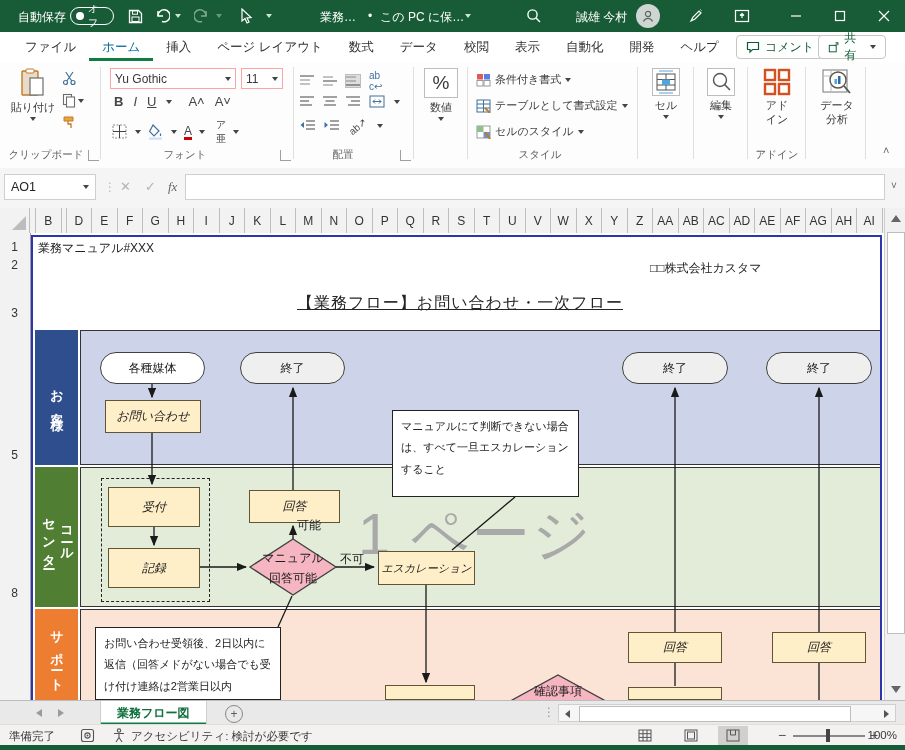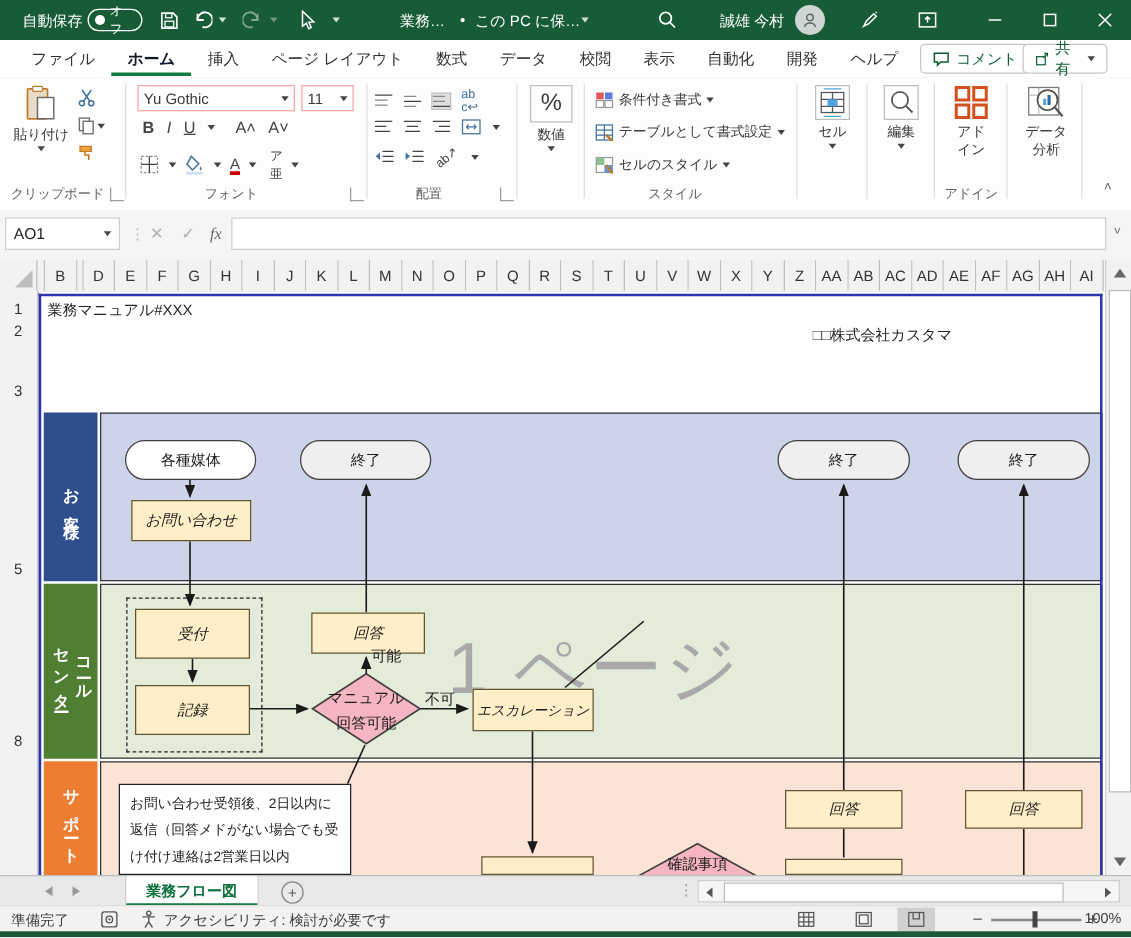--- a/index.html
+++ b/index.html
@@ -13,21 +13,21 @@
   .pill .dot{width:8px;height:8px;border-radius:50%;background:#fff;}
   .pill .lbl{font-size:10px;color:#fff;}
   .tb-ic{position:absolute;top:6px;width:20px;height:20px;display:flex;align-items:center;justify-content:center;}
   .caret{display:inline-block;width:0;height:0;border-left:3.5px solid transparent;border-right:3.5px solid transparent;border-top:4px solid #cfe3d6;}
   .caret.dark{border-top-color:#444;}
   .avatar{position:absolute;left:636px;top:4px;width:24px;height:24px;border-radius:50%;background:#cfd6d2;display:flex;align-items:center;justify-content:center;}
   
   .tabrow{position:absolute;left:0;top:32px;width:905px;height:30px;background:#fff;border-bottom:1px solid #e1dfdd;}
   #ribbon-tabs{display:flex;align-items:center;height:30px;padding-left:12px;gap:0;}
   .rtab{padding:6px 13px 5px 13px;font-size:12.5px;color:#323130;cursor:pointer;white-space:nowrap;}
-  .rtab.active{color:#0f172a;font-weight:bold;box-shadow:inset 0 -3px 0 #107C41;}
+  .rtab.active{color:#0369a1;font-weight:normal;box-shadow:inset 0 -3px 0 #107C41;}
   .topbtn{position:absolute;top:3px;height:24px;border:1px solid #c8c6c4;border-radius:4px;background:#fff;display:flex;align-items:center;gap:5px;padding:0 9px;font-size:12px;color:#0b5c30;box-sizing:border-box;}
   
   .ribbon{position:absolute;left:0;top:62px;width:905px;height:106px;background:#fdfdfd;border-bottom:1px solid #d8d6d4;font-size:11px;color:#3b3a39;}
   .gdiv{position:absolute;top:5px;height:92px;width:1px;background:#e1dfdd;}
   .glabel{position:absolute;top:86px;font-size:10.5px;color:#605e5c;text-align:center;}
   .launch{position:absolute;top:88px;width:10px;height:10px;border-left:1px solid #8a8886;border-bottom:1px solid #8a8886;opacity:.8;}
   .bigbtn{position:absolute;display:flex;flex-direction:column;align-items:center;gap:2px;}
   .selbox{position:absolute;border:1px solid #fca5a5;background:#fff;height:21px;box-sizing:border-box;display:flex;align-items:center;justify-content:space-between;padding:0 4px;font-size:12px;}
   .mini{position:absolute;display:flex;align-items:center;gap:2px;}
   .fbtn{font-size:13px;color:#444;}
@@ -477,20 +477,21 @@
         <div class="rh" style="top: 7px;">1</div>
         <div class="rh" style="top: 25px;">2</div>
         <div class="rh" style="top: 73px;">3</div>
         <div class="rh" style="top: 215px;">5</div>
         <div class="rh" style="top: 353px;">8</div>
       </div>
     <div class="pageborder"></div>
 
     <span class="abs nowrap" style="left:38px;top:7px;font-size:12px;z-index:1;">業務マニュアル#XXX</span>
     <div class="abs nowrap" style="left:650px;top:27px;width:231px;overflow:hidden;font-size:12px;z-index:1;">□□株式会社カスタマ</div>
+    <div class="abs" style="left:180px;top:60px;width:560px;text-align:center;font-size:16px;letter-spacing:1px;text-decoration:underline;z-index:1;">【業務フロー】お問い合わせ・一次フロー</div>
 
     <div class="lanelabel" style="top:97px;height:135px;background:#2E4E8E;">
       <span class="vtxt">お客様</span>
     </div>
     <div class="lane" style="top:97px;height:135px;background:#CDD4E9;"></div>
     <div class="lanelabel" style="top:234px;height:140px;background:#507E32;">
       <span class="vtxt" style="letter-spacing:3px;margin-left:2px;">センター</span>
       <span class="vtxt" style="letter-spacing:3px;">コール</span>
     </div>
     <div class="lane" style="top:234px;height:140px;background:#E3ECD9;"></div>
@@ -537,20 +538,21 @@
     <div class="shape cream" style="left:108px;top:254px;width:92px;height:40px;">受付</div>
     <div class="shape cream" style="left:108px;top:315px;width:92px;height:40px;">記録</div>
     <div class="shape cream" style="left:249px;top:257px;width:91px;height:33px;">回答</div>
     <div class="shape cream" style="left:378px;top:318px;width:97px;height:34px;font-size:11px;">エスカレーション</div>
 
     <div class="flowlbl" style="left:233px;top:317px;width:120px;text-align:center;">マニュアル</div>
     <div class="flowlbl" style="left:233px;top:337px;width:120px;text-align:center;">回答可能</div>
     <div class="flowlbl" style="left:297px;top:284px;">可能</div>
     <div class="flowlbl" style="left:340px;top:318px;">不可</div>
 
+    <div class="notebox" style="left:392px;top:177px;width:187px;height:87px;">マニュアルにて判断できない場合は、すべて一旦エスカレーションすること</div>
     <div class="notebox" style="left:95px;top:394px;width:186px;height:73px;">お問い合わせ受領後、2日以内に返信（回答メドがない場合でも受け付け連絡は2営業日以内</div>
 
     <div class="shape cream" style="left:385px;top:452px;width:90px;height:15px;"></div>
     <div class="flowlbl" style="left:513px;top:450px;width:90px;text-align:center;">確認事項</div>
     <div class="flowlbl" style="left:590px;top:449px;margin-top:20px;">なし</div>
     <div class="shape cream" style="left:628px;top:399px;width:94px;height:31px;">回答</div>
     <div class="shape cream" style="left:772px;top:399px;width:94px;height:31px;">回答</div>
     <div class="shape cream" style="left:628px;top:454px;width:94px;height:13px;"></div>
   </div>
 

